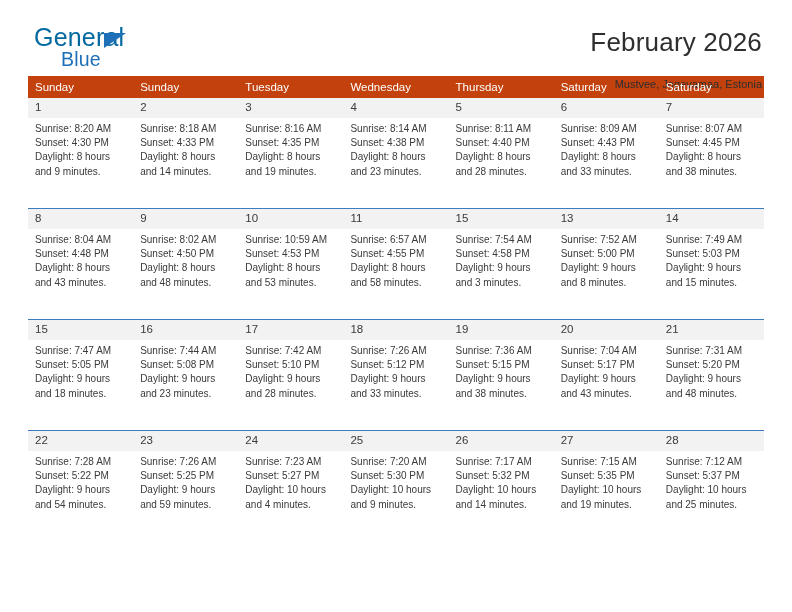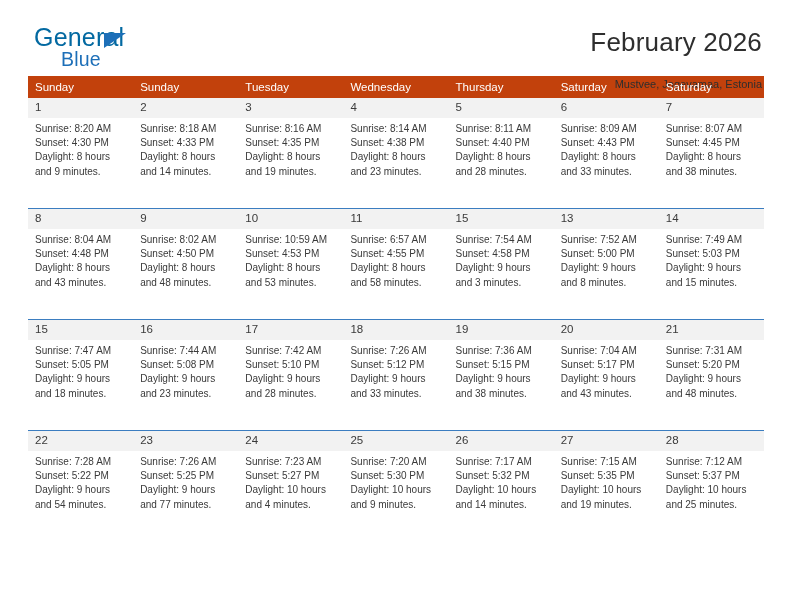--- a/index.html
+++ b/index.html
@@ -365,21 +365,21 @@
             <div>Daylight: 9 hours</div>
             <div>and 54 minutes.</div>
           </div>
         </td>
         <td>
           <div class="daynum">23</div>
           <div class="info">
             <div>Sunrise: 7:26 AM</div>
             <div>Sunset: 5:25 PM</div>
             <div>Daylight: 9 hours</div>
-            <div>and 77 minutes.</div>
+            <div>and 59 minutes.</div>
           </div>
         </td>
         <td>
           <div class="daynum">24</div>
           <div class="info">
             <div>Sunrise: 7:23 AM</div>
             <div>Sunset: 5:27 PM</div>
             <div>Daylight: 10 hours</div>
             <div>and 4 minutes.</div>
           </div>

